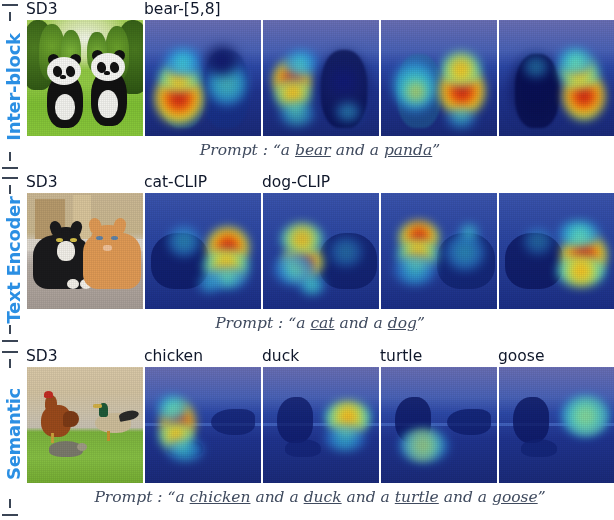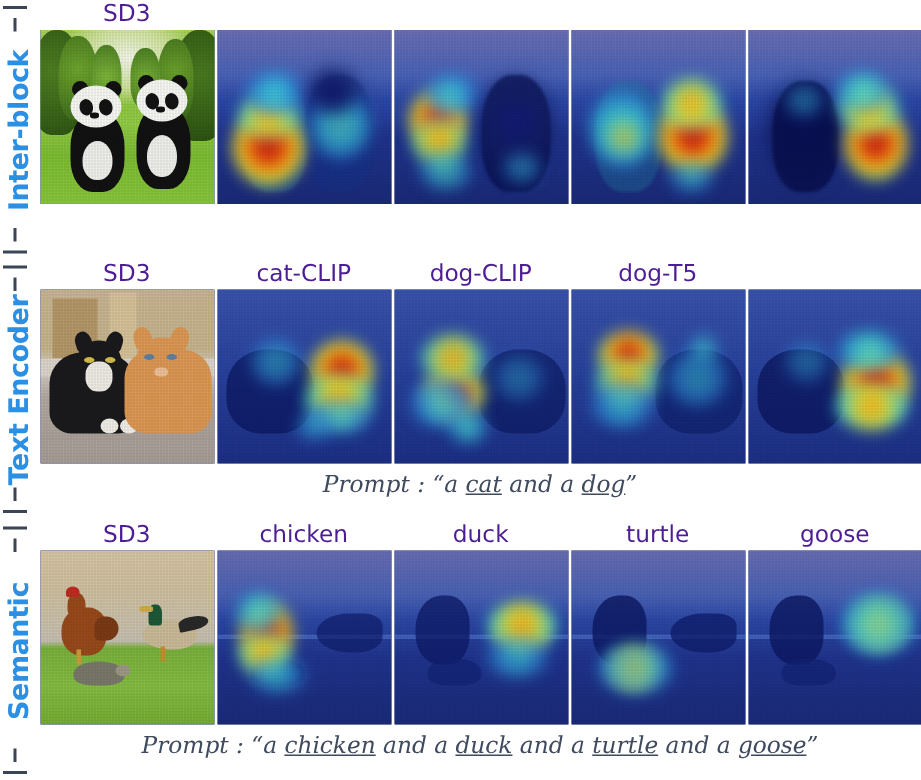--- a/index.html
+++ b/index.html
@@ -30,22 +30,22 @@
     text-align:center;
     color:#2b8fe3;font-size:18px;font-weight:700;
     letter-spacing:-0.3px;white-space:nowrap;
   }
   .axis.r2 .alabel{width:168px;left:-71px;}
   .axis.r3 .alabel{width:150px;left:-62px;}
 
   
   .headers{position:absolute;left:26px;top:0;width:588px;height:19px;
     display:flex;}
-  .hcell{flex:0 0 117px;margin-right:1px;text-align:center;
-    color:#4c1d95;font-size:15.5px;line-height:19px;white-space:nowrap;}
+  .hcell{flex:0 0 117px;margin-right:1px;
+    color:#0f172a;font-size:15.5px;line-height:19px;white-space:nowrap;}
   .hcell:last-child{margin-right:0;}
 
   
   .panels{position:absolute;left:27px;top:20px;display:flex;}
   .panel{position:relative;width:116px;height:116px;margin-right:2px;
     overflow:hidden;background:#1a2a6e;}
   .panel:last-child{margin-right:0;}
 
   
   .prompt{position:absolute;left:26px;top:141px;width:588px;
@@ -119,20 +119,21 @@
     <div class="axis r1">
       <div class="cap top"></div>
       <div class="tick top"></div>
       <div class="alabel">Inter-block</div>
       <div class="tick bot"></div>
       <div class="cap bot"></div>
     </div>
 
     <div class="headers">
       <div class="hcell">SD3</div>
+      <div class="hcell">bear-[5,8]</div>
     </div>
 
     <div class="panels">
 
       <div class="panel">
         <div class="sd3-panda"></div>
         <div class="tree" style="left:-6px;top:0;width:34px;height:70px;background:radial-gradient(circle at 40% 40%,#4f7f22,#2e5514);"></div>
         <div class="tree" style="left:12px;top:4px;width:26px;height:56px;background:radial-gradient(circle at 50% 40%,#6fa62e,#3d6b1b);"></div>
         <div class="tree" style="right:-8px;top:0;width:36px;height:74px;background:radial-gradient(circle at 55% 40%,#4a7a20,#2b5212);"></div>
         <div class="tree" style="right:14px;top:6px;width:24px;height:54px;background:radial-gradient(circle at 50% 40%,#6ba22c,#3a6719);"></div>
@@ -203,37 +204,40 @@
         <div class="blob dark" style="left:12px;top:32px;width:50px;height:72px;"></div>
         <div class="sil" style="left:16px;top:34px;width:44px;height:74px;background:rgba(8,14,78,.8);"></div>
         <div class="blob cool" style="left:24px;top:36px;width:26px;height:22px;opacity:.45;"></div>
         <div class="blob hot" style="left:64px;top:52px;width:42px;height:48px;"></div>
         <div class="blob warm" style="left:60px;top:36px;width:40px;height:32px;opacity:.9;"></div>
         <div class="blob teal" style="left:58px;top:28px;width:36px;height:26px;opacity:.8;"></div>
         <div class="grain"></div>
       </div>
     </div>
 
+    <div class="prompt">
+      <span>Prompt :</span>
+      <span>“</span><span>a </span><span class="u">bear</span><span> and a </span><span class="u">panda</span><span>”</span>
+    </div>
   </div>
 
   <div class="row row2">
 
     <div class="axis r2">
       <div class="cap top"></div>
       <div class="tick top"></div>
       <div class="alabel">Text Encoder</div>
       <div class="tick bot"></div>
       <div class="cap bot"></div>
     </div>
 
     <div class="headers">
       <div class="hcell">SD3</div>
       <div class="hcell">cat-CLIP</div>
       <div class="hcell">dog-CLIP</div>
-      <div class="hcell">dog-T5</div>
     </div>
 
     <div class="panels">
 
       <div class="panel">
         <div class="sd3-cat"></div>
         <div style="position:absolute;left:8px;top:6px;width:30px;height:40px;background:#b79a6c;"></div>
         <div style="position:absolute;left:46px;top:2px;width:18px;height:46px;background:#d8c59b;"></div>
         <div style="position:absolute;left:0;top:46px;right:0;height:12px;background:#ded7cd;"></div>
 

